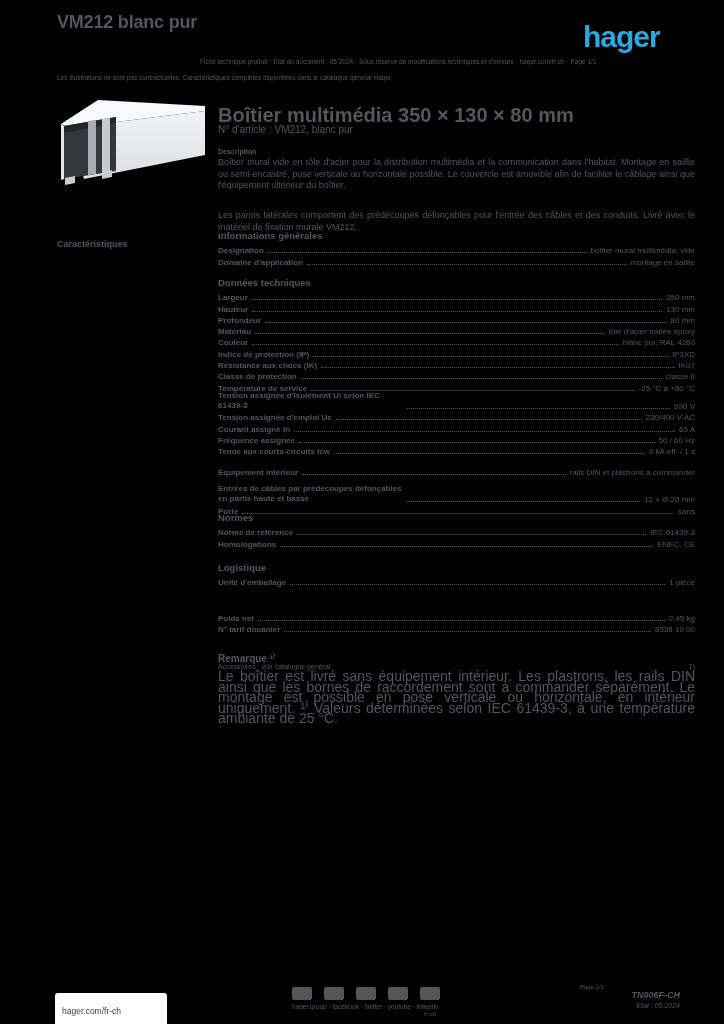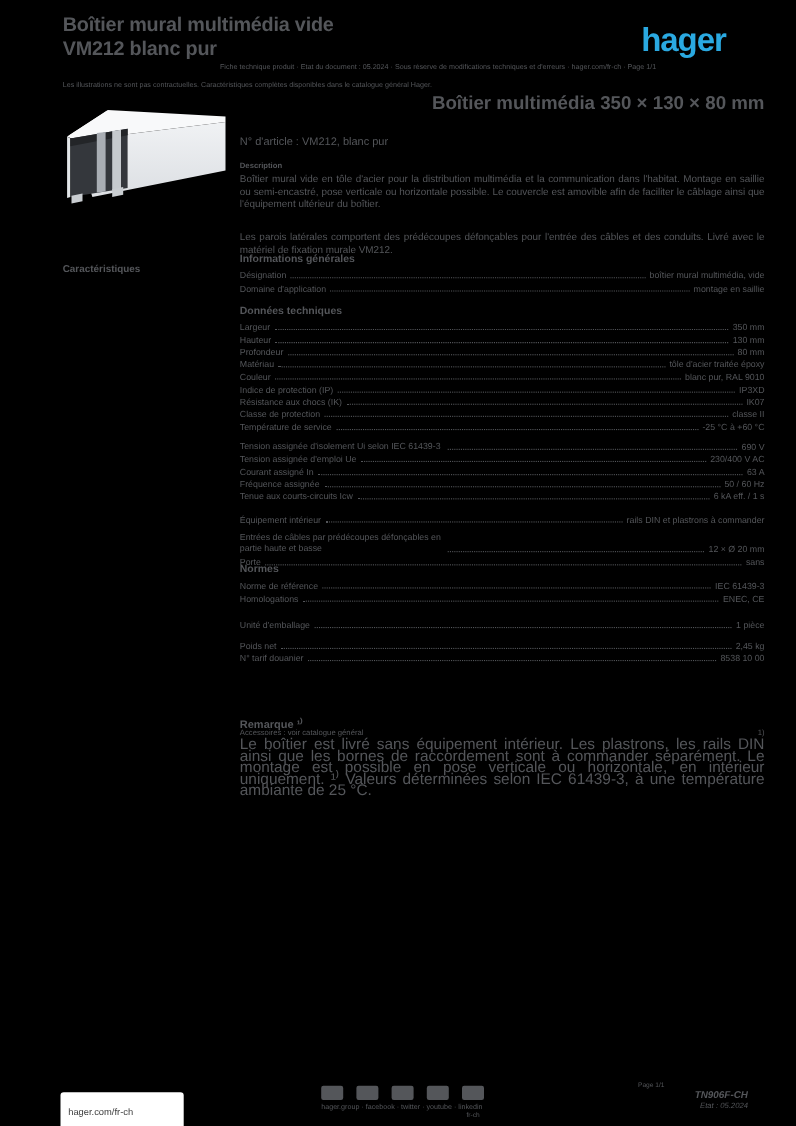--- a/index.html
+++ b/index.html
@@ -8,38 +8,38 @@
   .abs{position:absolute;}
 
   
   .h-title{left:57px;top:11px;font-size:18px;line-height:22px;font-weight:bold;letter-spacing:-.2px;}
   .h-meta{left:200px;top:58px;width:492px;font-size:6.5px;white-space:nowrap;overflow:hidden;color:#54565a;}
   .h-sub{left:57px;top:74px;width:410px;font-size:6.5px;white-space:nowrap;overflow:hidden;}
   .logo{left:583px;top:20px;font-size:30px;font-weight:bold;letter-spacing:-1px;color:#2aa9e1;}
 
   
   .col{left:218px;width:477px;}
-  .p-title{top:84px;font-size:17px;font-weight:bold;text-align:right;}
+  .p-title{top:104px;font-size:20px;font-weight:bold;}
   .p-sub{top:124px;font-size:10px;}
   .p-desclbl{top:148px;font-size:7px;font-weight:bold;}
   .para{font-size:9px;line-height:11.5px;text-align:justify;}
   .p1{top:157px;}
   .p2{top:194px;margin-top:16px;}
 
   .margin-lbl{left:57px;top:239px;font-size:9px;font-weight:bold;}
 
   .section{left:218px;width:477px;}
   .sec-head{font-size:9.5px;font-weight:bold;margin-bottom:3px;}
   .row{display:flex;align-items:flex-end;height:11.3px;font-size:8px;}
-  .row .lbl{white-space:nowrap;}
+  .row .lbl{white-space:nowrap;font-weight:bold;}
   .row .dots{flex:1;border-bottom:1px dotted #54565a;margin:0 4px 2px 4px;min-width:12px;}
   .row .val{white-space:nowrap;}
   .row.wrap2{height:auto;min-height:21px;}
   .row.wrap2 .lbl{white-space:normal;width:185px;line-height:10px;}
-  .mt6{margin-top:6px;} .mt10{margin-top:10px;} .mt8{margin-top:7px;}
+  .mt6{margin-top:6px;} .mt10{margin-top:10px;} .mt8{margin-top:24px;}
 
   .rem-head{top:651px;font-size:10px;font-weight:bold;}
   .rem-line{top:663px;display:flex;justify-content:space-between;font-size:7px;}
   .rem-para{top:671px;font-size:14px;line-height:10.5px;text-align:justify;}
 
   
   .f-pill{left:55px;top:993px;width:112px;height:35px;background:#fff;border-radius:3px;
           display:flex;align-items:center;padding-left:7px;box-sizing:border-box;}
   .f-pill span{font-size:8.5px;color:#3c3c3c;}
   .f-icons{left:292px;top:987px;display:flex;gap:12px;}
@@ -48,21 +48,20 @@
   .f-subcap{left:424px;top:1011px;font-size:6px;}
   .f-page{left:580px;top:984px;font-size:6px;}
   .f-right{left:600px;top:990px;width:80px;text-align:right;font-style:italic;}
   .f-right .l1{font-size:9px;font-weight:bold;}
   .f-right .l2{font-size:7px;margin-top:2px;}
 </style>
 </head>
 <body>
 
 <div class="abs h-title">
-  <div>Boîtier mural multimédia vide</div>
   <div>VM212 blanc pur</div>
 </div>
 <div class="abs h-meta">Fiche technique produit · Etat du document : 05.2024 · Sous réserve de modifications techniques et d'erreurs · hager.com/fr-ch · Page 1/1</div>
 <div class="abs h-sub">Les illustrations ne sont pas contractuelles. Caractéristiques complètes disponibles dans le catalogue général Hager.</div>
 <div class="abs logo">hager</div>
 
 <div class="abs" style="left:57px;top:92px;width:150px;height:95px;">
   <svg width="150" height="95" viewBox="0 0 150 95">
     <defs>
       <linearGradient id="g1" x1="0" y1="0" x2="0" y2="1">
@@ -123,21 +122,21 @@
       <span class="val">80 mm</span>
     </div>
   <div class="row">
       <span class="lbl">Matériau</span>
       <span class="dots"></span>
       <span class="val">tôle d'acier traitée époxy</span>
     </div>
   <div class="row">
       <span class="lbl">Couleur</span>
       <span class="dots"></span>
-      <span class="val">blanc pur, RAL 9010</span>
+      <span class="val">blanc pur, RAL 4260</span>
     </div>
   <div class="row">
       <span class="lbl">Indice de protection (IP)</span>
       <span class="dots"></span>
       <span class="val">IP3XD</span>
     </div>
   <div class="row">
       <span class="lbl">Résistance aux chocs (IK)</span>
       <span class="dots"></span>
       <span class="val">IK07</span>
@@ -205,20 +204,21 @@
       <span class="val">IEC 61439-3</span>
     </div>
   <div class="row">
       <span class="lbl">Homologations</span>
       <span class="dots"></span>
       <span class="val">ENEC, CE</span>
     </div>
 </div>
 
 <div class="abs section" style="top:562px;">
+  <div class="sec-head">Logistique</div>
   <div class="row">
       <span class="lbl">Unité d'emballage</span>
       <span class="dots"></span>
       <span class="val">1 pièce</span>
     </div>
   <div class="row mt8">
       <span class="lbl">Poids net</span>
       <span class="dots"></span>
       <span class="val">2,45 kg</span>
     </div>

